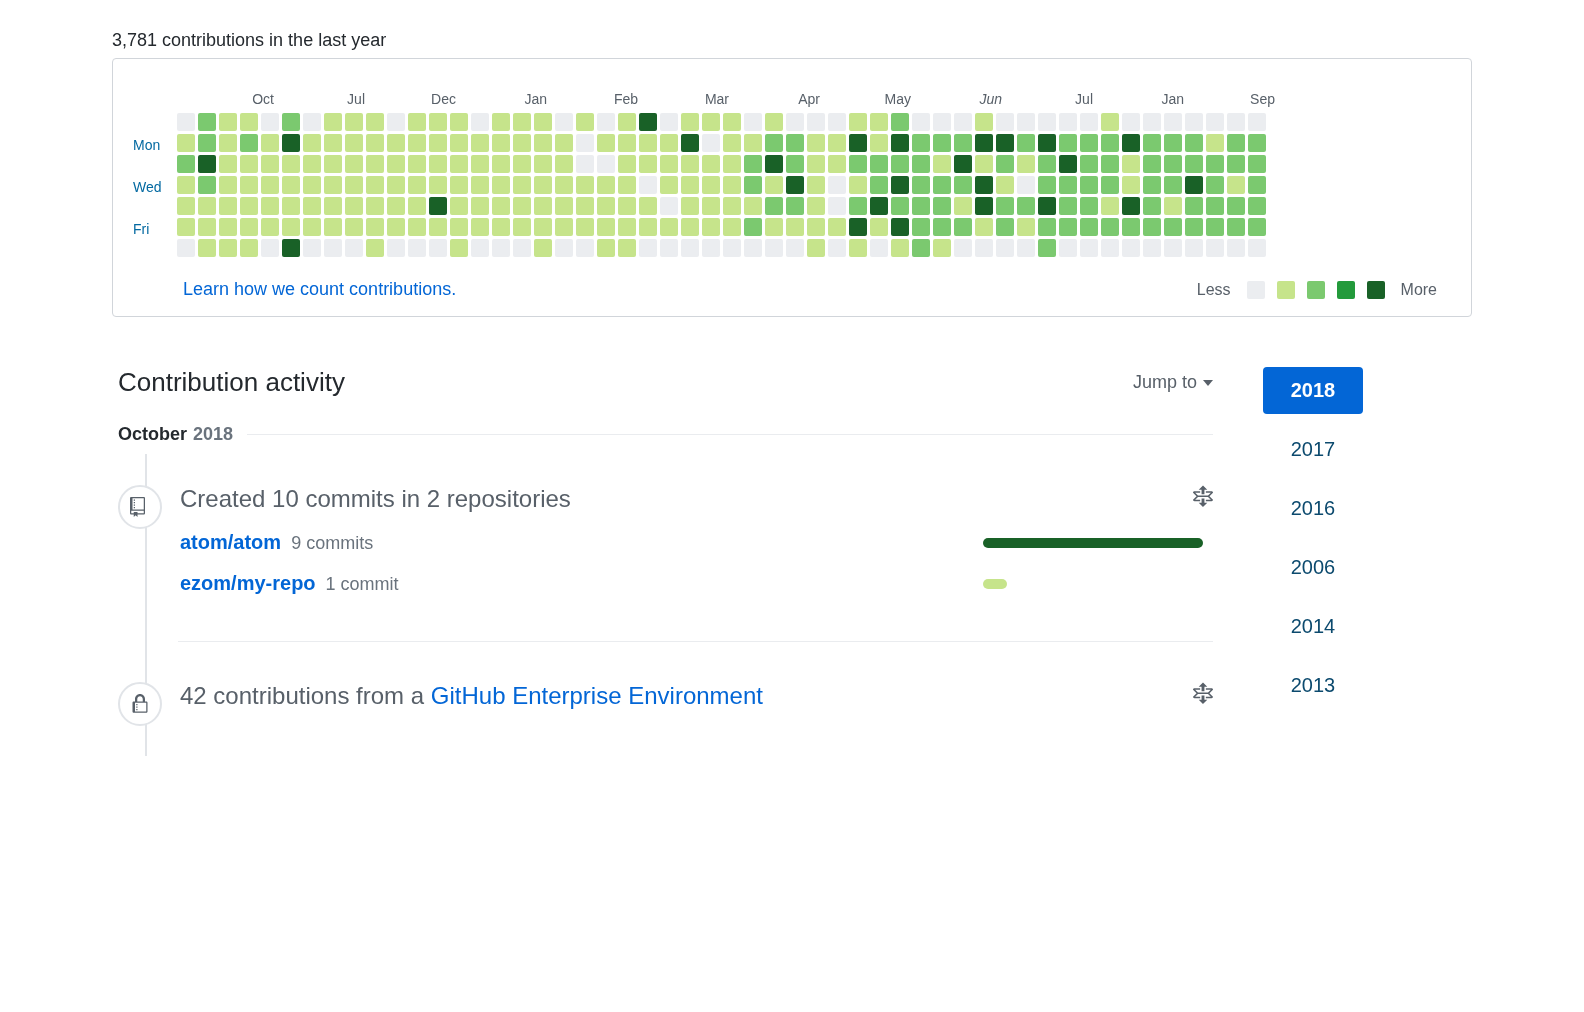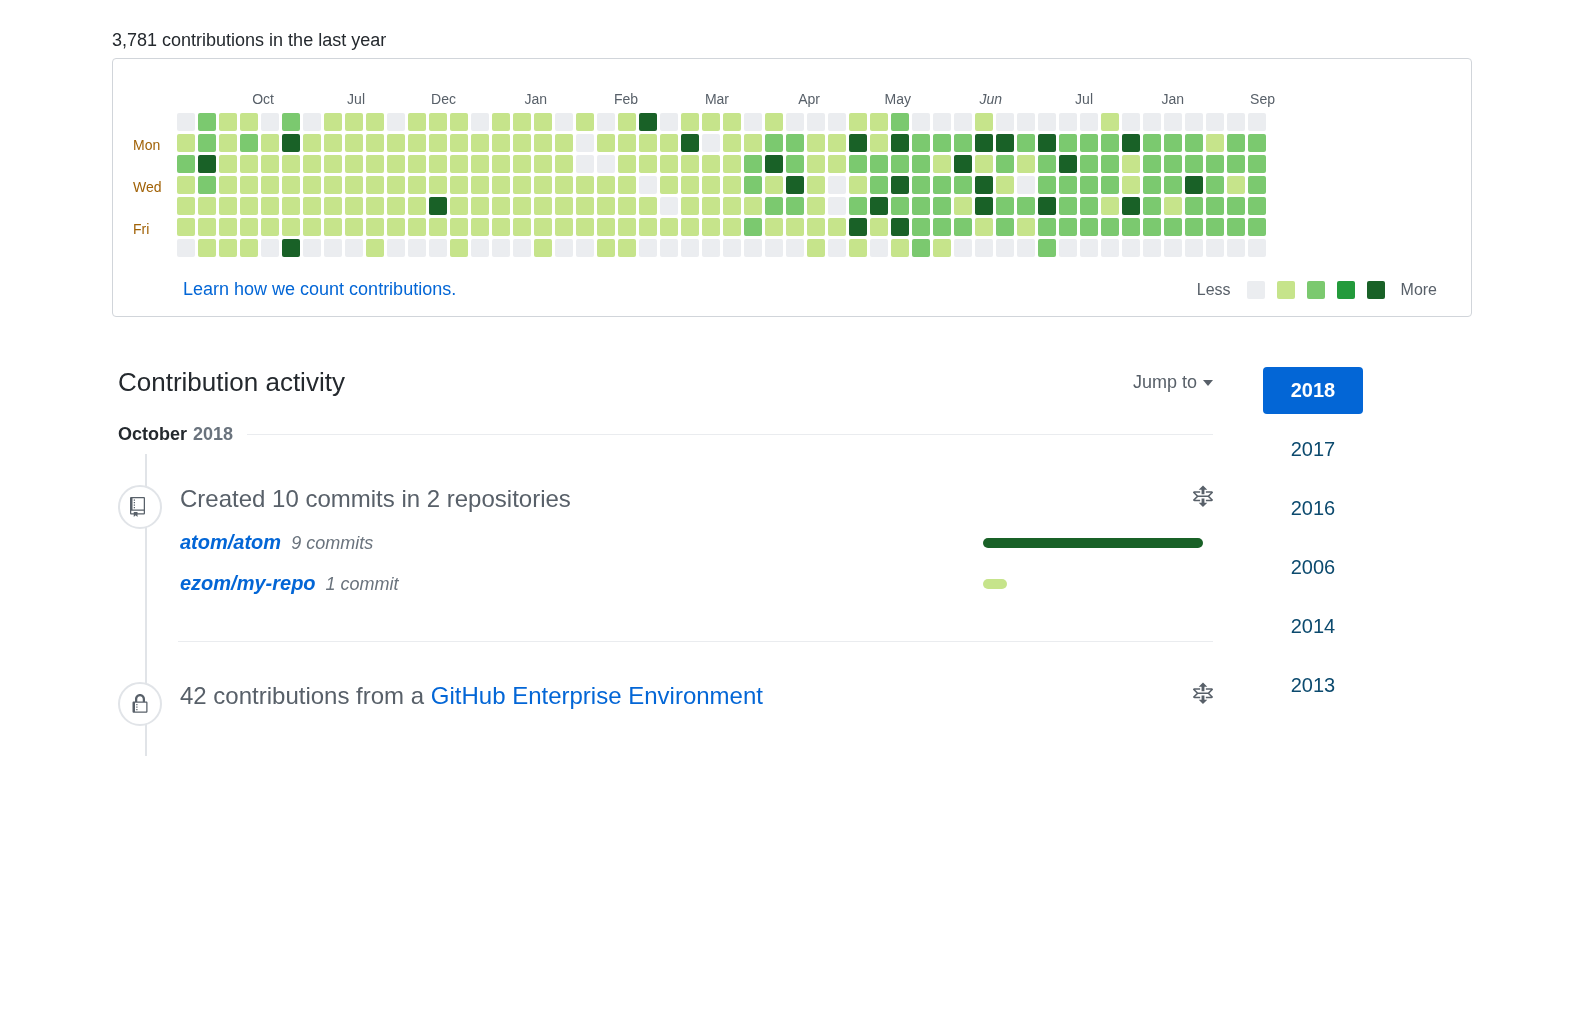--- a/index.html
+++ b/index.html
@@ -35,21 +35,21 @@
   margin-top: 22px;
 }
 .graph-body {
   display: flex;
   margin-top: 6px;
 }
 .daylabels {
   display: flex;
   flex-direction: column;
   font-size: 14px;
-  color: #a16207;
+  color: #0369a1;
   width: 44px;
   justify-content: space-between;
   padding-top: 2px;
   padding-bottom: 2px;
 }
 .daylabels span {
   height: 18px;
   line-height: 18px;
 }
 .grid {
@@ -192,21 +192,21 @@
 }
 .entry-title .repolink { color: #0366d6; }
 .fold-icon { color: #586069; cursor: pointer; }
 .repo-rows { margin-top: 18px; }
 .repo-row {
   display: flex;
   justify-content: space-between;
   align-items: center;
   margin-bottom: 18px;
 }
-.repo-left { font-size: 20px; font-style: italic; }
+.repo-left { font-size: 20px; }
 .repo-left .rname { color: #0366d6; font-weight: 600; }
 .repo-left .rct { color: #6a737d; margin-left: 10px; font-size: 18px; font-weight: 400; }
 .bar-track {
   flex-shrink: 0;
 }
 .bar {
   height: 10px;
   border-radius: 5px;
   display: block;
 }

